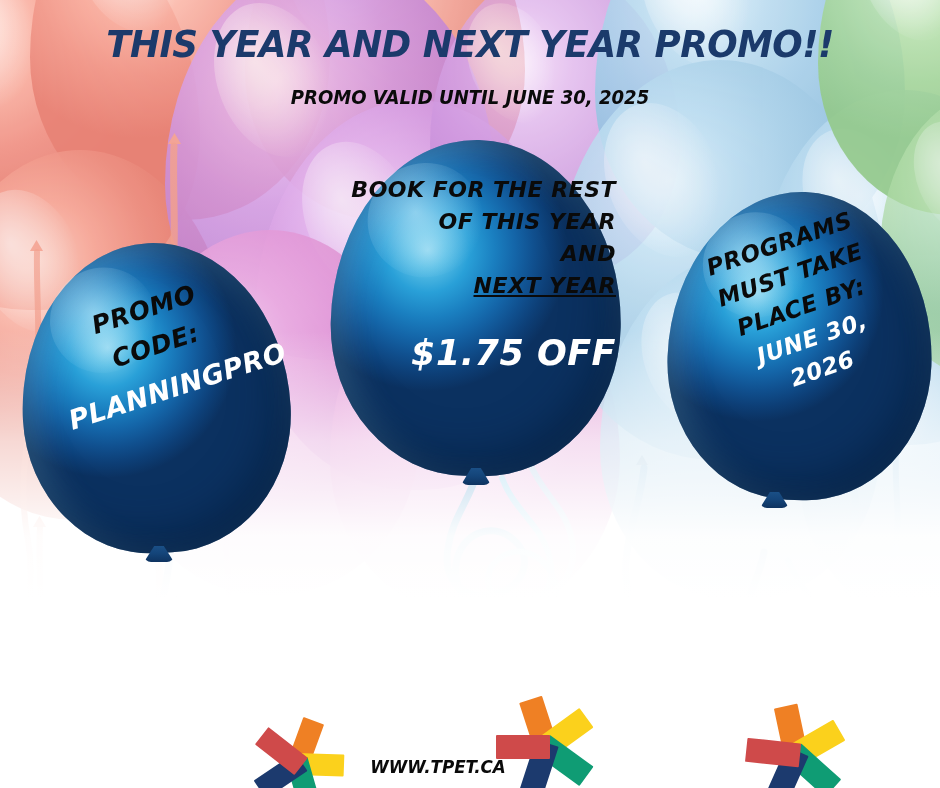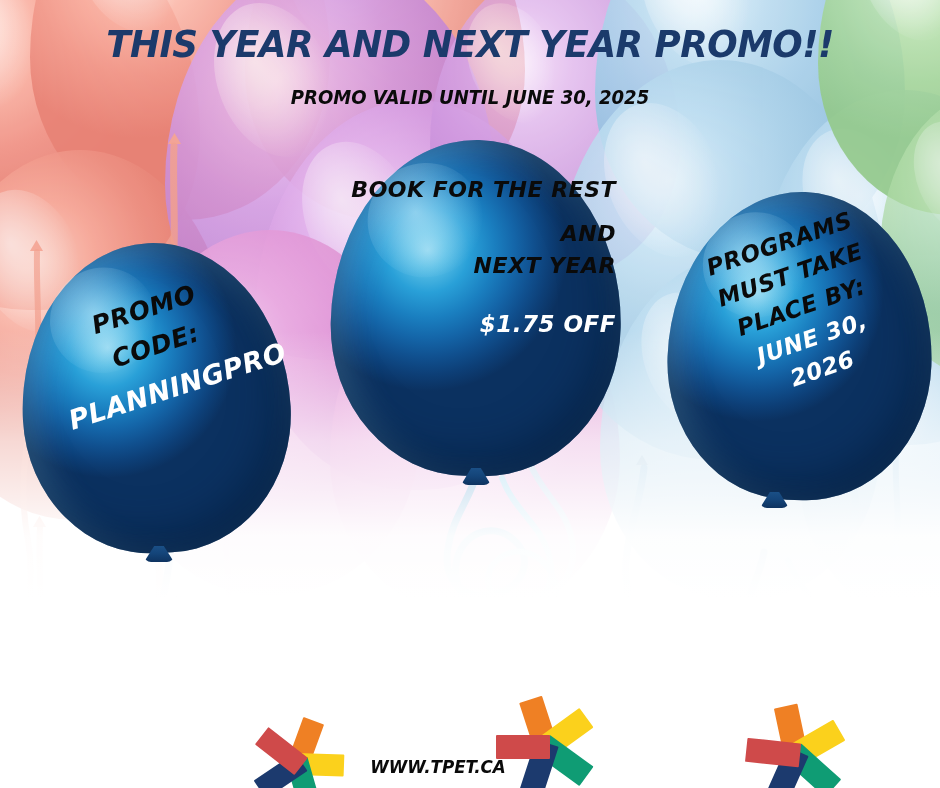--- a/index.html
+++ b/index.html
@@ -275,23 +275,24 @@
 
   <div class="balloon" style="left:331px;top:140px;width:290px;height:336px;transform:rotate(1deg);">
     <div class="balloon-body"></div>
   </div>
   <div class="balloon-knot" style="left:461px;top:468px;width:30px;height:17px;
               clip-path:polygon(34% 0,66% 0,100% 100%,0 100%);
               border-radius:0 0 7px 7px;"></div>
 
   <div class="btext" style="left:336px;top:176px;width:280px;font-size:22px;text-align:right;">
     <span class="ln blk">BOOK FOR THE REST</span>
-    <span class="ln blk" style="margin-top:16px;">AND</span>
-    <span class="ln blk" style="margin-top:4px;">NEXT YEAR</span>
-    <span class="ln wht" style="margin-top:30px;font-size:23px;">$1.75 OFF</span>
+    <span class="ln blk" style="margin-top:4px;">OF THIS YEAR</span>
+    <span class="ln blk" style="margin-top:4px;">AND</span>
+    <span class="ln blk" style="margin-top:4px;text-decoration:underline;">NEXT YEAR</span>
+    <span class="ln wht" style="margin-top:30px;font-size:35px;">$1.75 OFF</span>
   </div>
 
   <div class="balloon" style="left:668px;top:192px;width:264px;height:308px;transform:rotate(2deg);">
     <div class="balloon-body"></div>
   </div>
   <div class="balloon-knot" style="left:760px;top:492px;width:29px;height:16px;
               clip-path:polygon(34% 0,66% 0,100% 100%,0 100%);
               border-radius:0 0 7px 7px;"></div>
 
   <div class="btext" style="left:697px;top:226px;width:208px;font-size:23px;transform:rotate(-19deg);">

